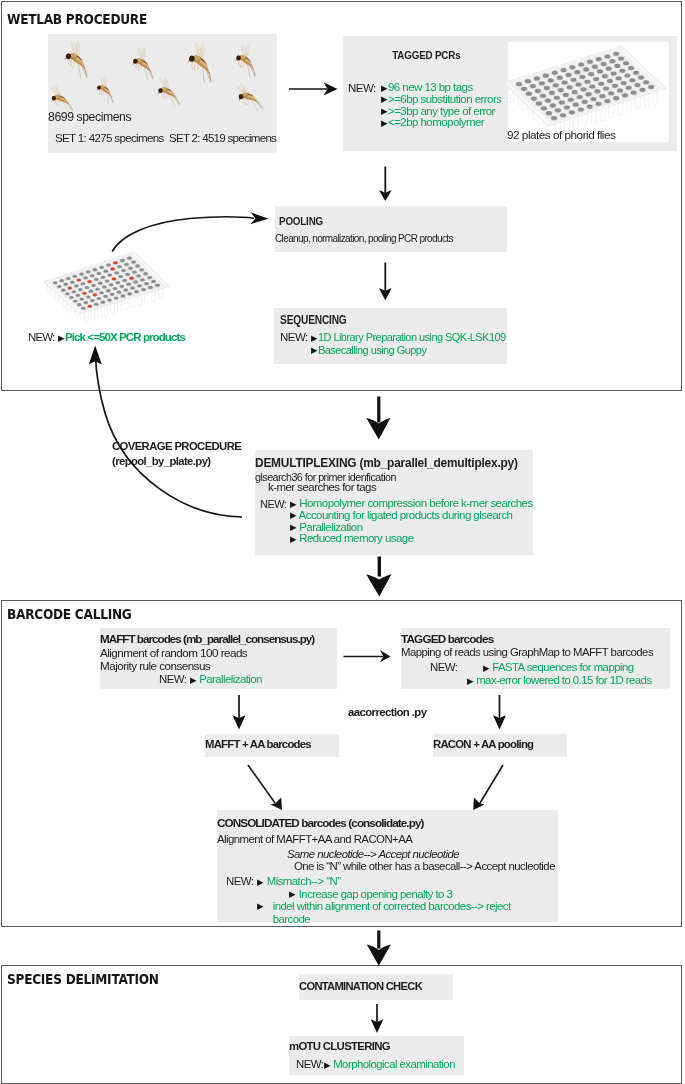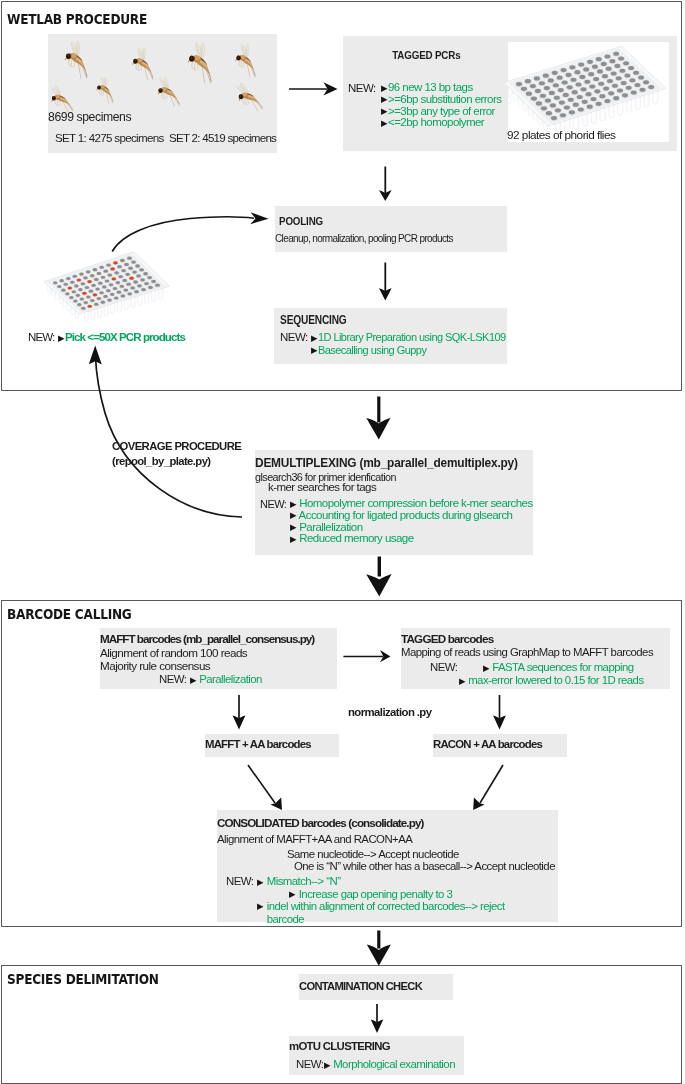--- a/index.html
+++ b/index.html
@@ -83,43 +83,43 @@
 <div class="t ctr" style="left:100px;top:659px;width:237px;font-size:11.7px;">Majority rule consensus</div>
 <div class="t" style="left:159px;top:673px;font-size:11.4px;">NEW:</div>
 <div class="t" style="left:190px;top:673px;font-size:11.4px;"><span class="bul">▶</span> <span class="grn">Parallelization</span></div>
 
 <div class="gbox" style="left:401px;top:628px;width:269px;height:61px;"></div>
 <div class="t ctr b" style="letter-spacing:-0.8px;left:401px;top:632px;width:269px;font-size:11.7px;"><span>TAGGED barcodes</span></div>
 <div class="t ctr" style="left:401px;top:646px;width:269px;font-size:11.4px;">Mapping of reads using GraphMap to MAFFT barcodes</div>
 <div class="t" style="left:430px;top:661px;font-size:11.4px;">NEW:</div>
 <div class="lst" style="position:absolute;left:459px;top:661px;">
   <div style="line-height:13px;font-size:11.4px;white-space:nowrap;padding-left:24px;"><span class="bul">▶</span> <span class="grn">FASTA sequences for mapping</span></div>
-  <div style="line-height:13px;font-size:11.4px;white-space:nowrap;"><span class="bul">▶</span> <span class="grn">max-error lowered to 0.15 for 1D reads</span></div>
+  <div style="line-height:13px;font-size:11.4px;white-space:nowrap;margin-left:8px;"><span class="bul">▶</span> <span class="grn">max-error lowered to 0.15 for 1D reads</span></div>
 </div>
 
-<div class="t b" style="letter-spacing:-0.6px;left:348px;top:706px;font-size:11.4px;">normalization .py</div>
+<div class="t b" style="letter-spacing:-0.6px;left:348px;top:706px;font-size:11.4px;">aacorrection .py</div>
 
 <div class="gbox" style="left:205px;top:734px;width:134px;height:23px;"></div>
 <div class="t ctr b" style="letter-spacing:-0.8px;left:205px;top:738px;width:134px;font-size:11.4px;"><span>MAFFT + AA barcodes</span></div>
 
 <div class="gbox" style="left:433px;top:734px;width:134px;height:23px;"></div>
-<div class="t ctr b" style="letter-spacing:-0.8px;left:433px;top:738px;width:134px;font-size:11.4px;"><span>RACON + AA barcodes</span></div>
+<div class="t ctr b" style="letter-spacing:-0.8px;left:433px;top:738px;width:134px;font-size:11.4px;"><span>RACON + AA pooling</span></div>
 
 <div class="gbox" style="left:217px;top:810px;width:341px;height:112px;"></div>
 <div class="t ctr b" style="letter-spacing:-0.9px;left:217px;top:816px;width:341px;font-size:11.7px;"><span>CONSOLIDATED barcodes (consolidate.py)</span></div>
 <div class="t ctr" style="left:217px;top:833px;width:341px;font-size:11.4px;">Alignment of MAFFT+AA and RACON+AA</div>
-<div class="t ctr" style="left:287px;top:848px;font-size:11.4px;text-align:left;">Same nucleotide--&gt; Accept nucleotide</div>
+<div class="t ctr" style="left:287px;top:848px;font-size:11.4px;text-align:left;font-style:italic;">Same nucleotide--&gt; Accept nucleotide</div>
 <div class="t ctr" style="left:294px;top:860px;font-size:11.4px;text-align:left;">One  is “N” while other has a basecall--&gt; Accept nucleotide</div>
 <div class="t" style="left:226px;top:875px;font-size:11.4px;">NEW:</div>
 <div class="lst" style="position:absolute;left:257px;top:875px;width:282px;">
   <div style="line-height:12.5px;font-size:11.4px;"><span class="bul">▶</span><span style="display:inline-block;width:3.2px"></span><span class="grn">Mismatch--&gt; “N”</span></div>
   <div style="line-height:12.5px;font-size:11.4px;padding-left:32px;"><span class="bul">▶</span><span style="display:inline-block;width:3.2px"></span><span class="grn">Increase gap opening penalty to 3</span></div>
   <div style="line-height:12.5px;font-size:11.4px;display:flex;align-items:flex-start;">
       <span class="bul" style="flex:0 0 auto;margin-right:3.2px;line-height:12.5px;">▶</span>
-      <span class="grn" style="flex:1 1 auto;">indel within alignment of corrected barcodes--&gt; reject barcode</span>
+      <span class="grn" style="flex:1 1 auto;margin-left:6px;">indel within alignment of corrected barcodes--&gt; reject barcode</span>
     </div>
 </div>
 
 <div class="panel" style="left:1px;top:965px;width:681px;height:119px;"></div>
 <div class="ptitle" style="left:7px;top:971px;">SPECIES DELIMITATION</div>
 
 <div class="gbox" style="left:299px;top:974px;width:154px;height:26px;"></div>
 <div class="t ctr b" style="letter-spacing:-0.7px;left:299px;top:980px;width:154px;font-size:11.2px;"><span>CONTAMINATION CHECK</span></div>
 
 <div class="gbox" style="left:289px;top:1036px;width:175px;height:39px;"></div>

